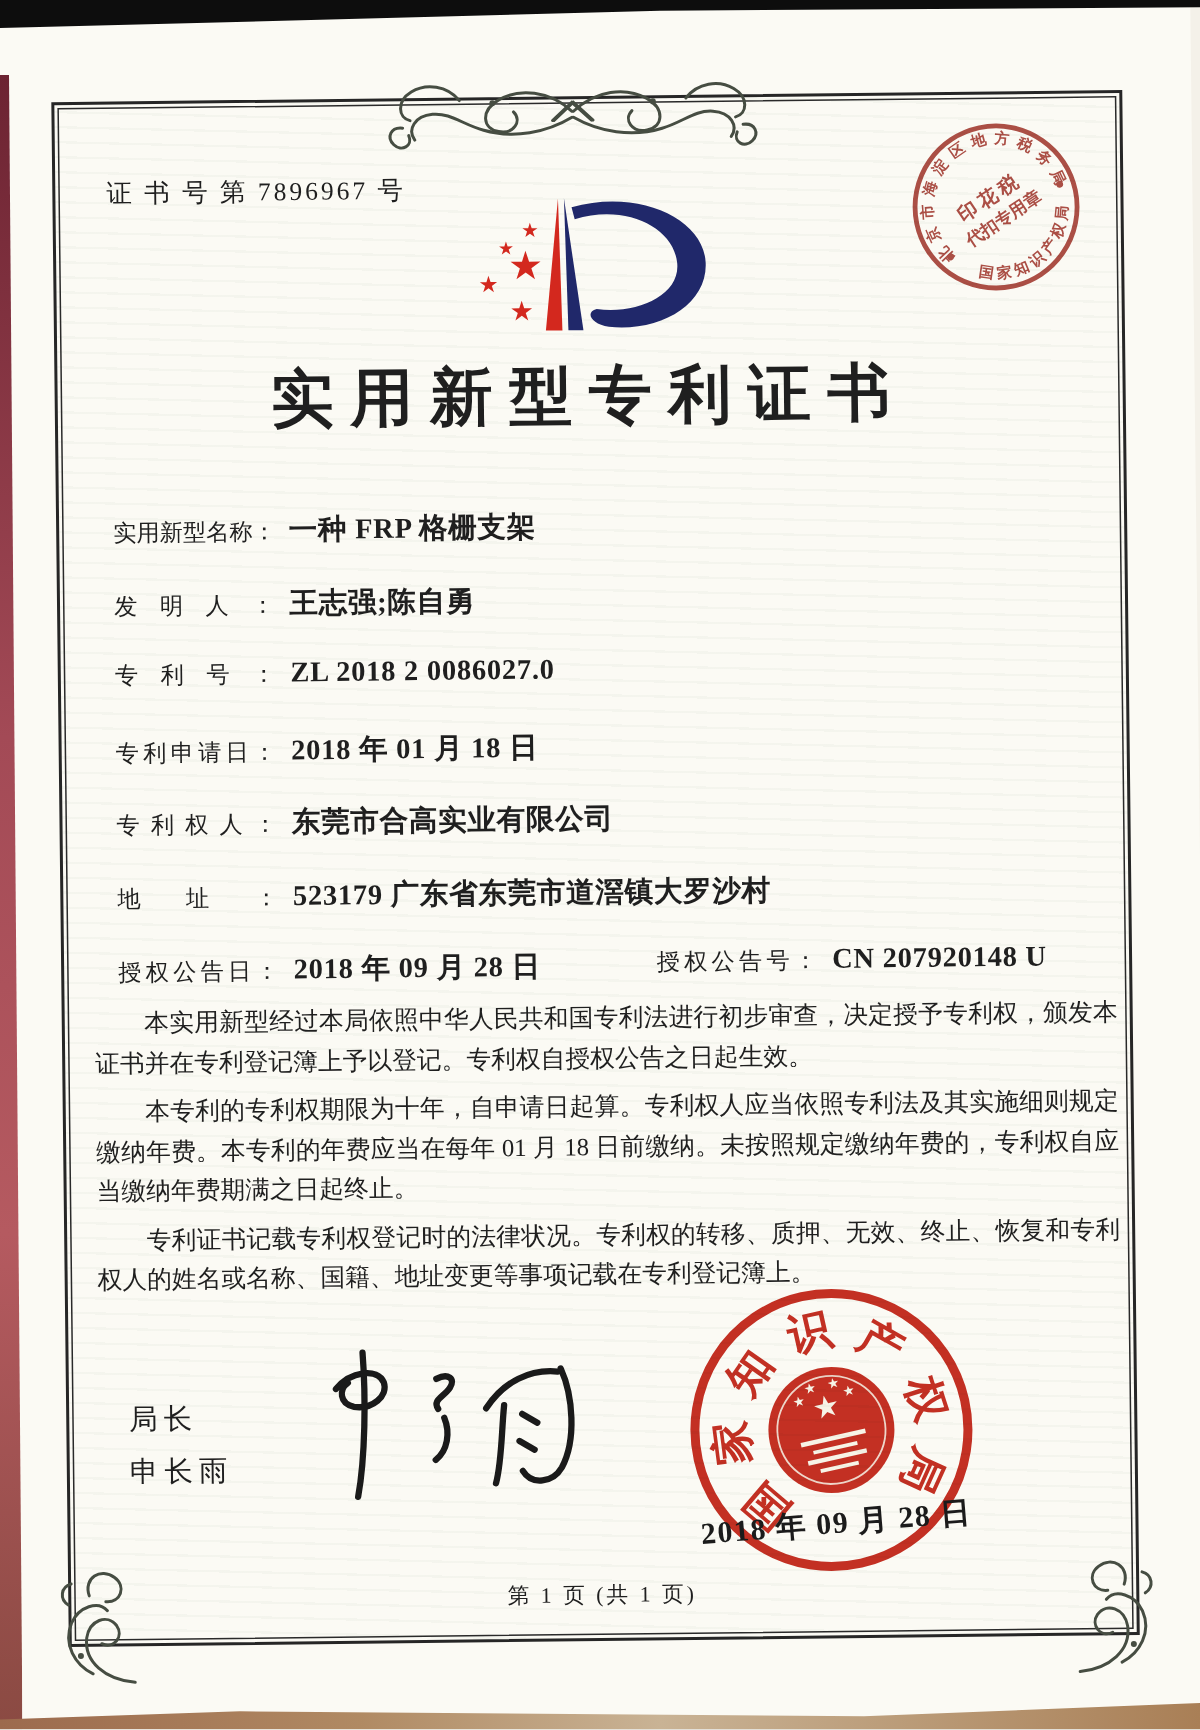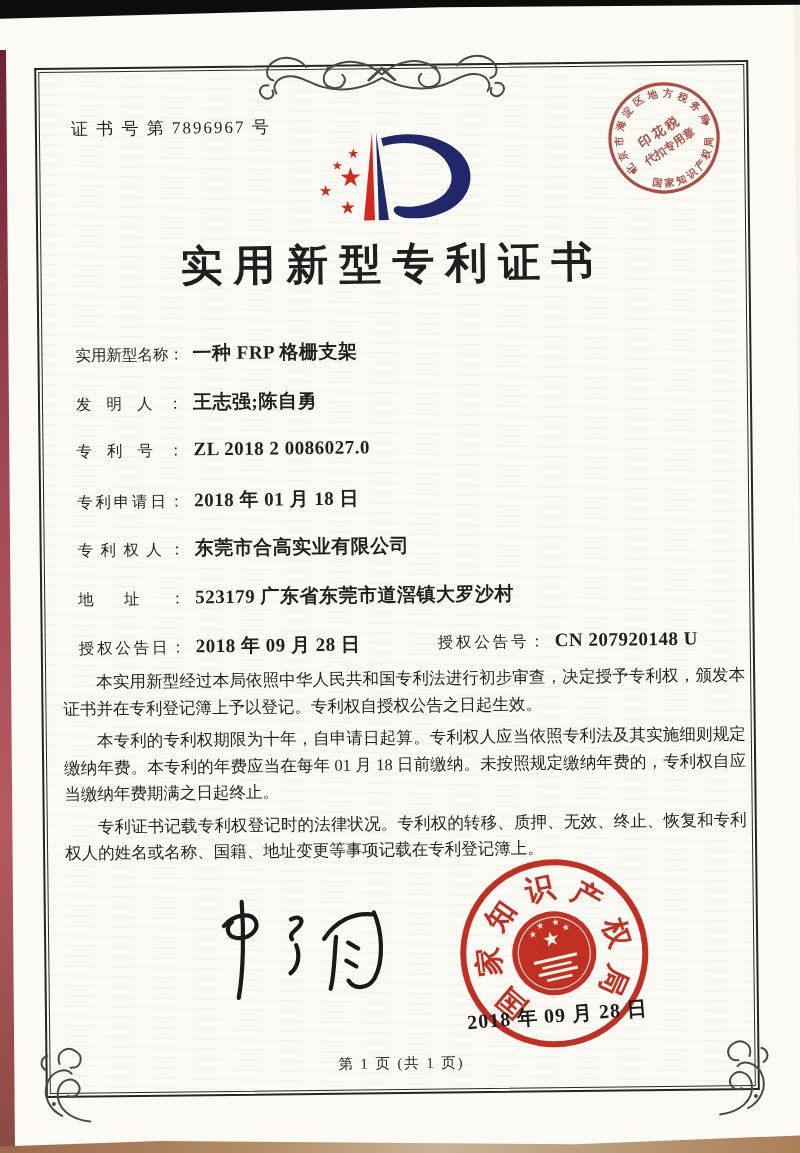--- a/index.html
+++ b/index.html
@@ -125,20 +125,24 @@
     <div class="grant">
       <span class="flabel">授权公告号：</span><span class="fvalue">CN 207920148 U</span>
     </div>
 
     <div class="paras">
       <p>本实用新型经过本局依照中华人民共和国专利法进行初步审查，决定授予专利权，颁发本证书并在专利登记簿上予以登记。专利权自授权公告之日起生效。</p>
       <p>本专利的专利权期限为十年，自申请日起算。专利权人应当依照专利法及其实施细则规定缴纳年费。本专利的年费应当在每年 01 月 18 日前缴纳。未按照规定缴纳年费的，专利权自应当缴纳年费期满之日起终止。</p>
       <p>专利证书记载专利权登记时的法律状况。专利权的转移、质押、无效、终止、恢复和专利权人的姓名或名称、国籍、地址变更等事项记载在专利登记簿上。</p>
     </div>
 
+    <div class="director">
+      <div>局长</div>
+      <div>申长雨</div>
+    </div>
 
     <svg class="sig" width="205" height="118" viewBox="0 0 205 118">
       <g stroke="#1a1a1a" stroke-width="4.2" fill="none" stroke-linecap="round">
         <path d="M28,34 C38,22 56,20 60,30 C63,39 52,48 40,46 C30,44 30,34 36,30"></path>
         <path d="M46,10 C48,40 47,80 42,106"></path>
         <path d="M95,28 C103,24 108,28 104,34 C100,40 92,42 96,48"></path>
         <path d="M100,54 C104,64 102,76 94,82"></path>
         <path d="M128,48 C140,30 158,22 176,24"></path>
         <path d="M178,22 C186,40 188,70 178,88 C172,98 158,100 152,90"></path>
         <path d="M140,46 C138,64 138,84 134,98"></path>

